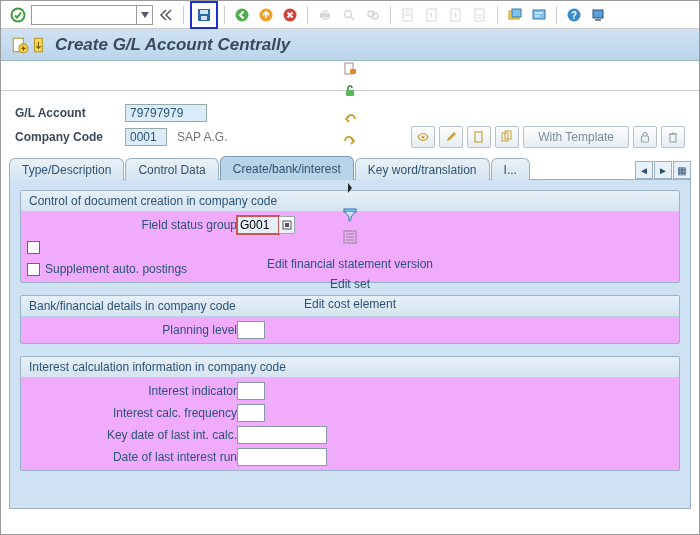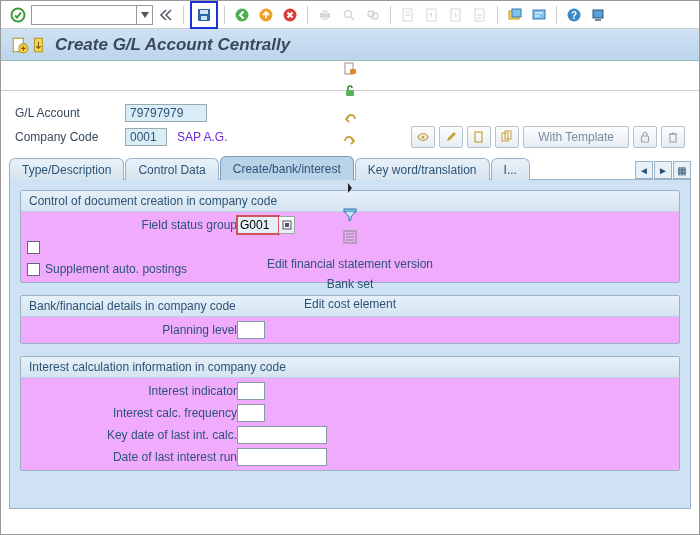--- a/index.html
+++ b/index.html
@@ -19,21 +19,21 @@
   .title-icons { display:flex; gap:2px;}
   .title-text { font-size: 17px; font-weight: bold; font-style: italic; color: #3a4a5a; }
   
   .app-toolbar { height: 30px; border-bottom: 1px solid #ccc; display: flex; align-items: center; gap: 6px; padding: 0 10px; flex-direction: column; }
   .app-tb-btn { width: 22px; height: 22px; display:flex; align-items:center; justify-content:center; cursor:pointer;}
   .app-tb-text { color: #2c5376; cursor: pointer; padding: 0 6px; }
   .little-sep { width:1px; height:18px; background:#ccc; margin:0 2px;}
   
   .header-area { padding: 10px 14px 6px; }
   .hrow { display: flex; align-items: center; height: 24px; }
-  .hlabel { width: 110px; color: #3a4a5a; }
+  .hlabel { width: 110px; color: #3a4a5a; font-weight: bold; }
   .hinput { border: 1px solid #9aa; background: #d9ecf7; color: #2c5376; height: 18px; padding: 0 4px; font-size: 12px; }
   .btn-cluster { margin-left: auto; display: flex; gap: 4px; align-items: center; }
   .sq-btn { width: 24px; height: 22px; border: 1px solid #b6c3ce; border-radius: 2px; background: linear-gradient(#fdfdfd,#e6edf3); display:flex; align-items:center; justify-content:center; cursor:pointer;}
   .wt-btn { height: 22px; border: 1px solid #b6c3ce; border-radius: 2px; background: linear-gradient(#fdfdfd,#e6edf3); padding: 0 14px; color: #7a8ca0; font-size: 12px; cursor:pointer; }
   
   .tab-area { padding: 0 8px; }
   .tab-strip { display: flex; align-items: flex-end; gap: 1px; position: relative; }
   .tab { height: 22px; padding: 0 12px; border: 1px solid #9bb2c6; border-bottom: none; border-radius: 6px 6px 0 0; background: linear-gradient(#e9f1f8,#d5e4f0); color: #2c5376; font-size: 12px; display:flex; align-items:center; cursor:pointer; position:relative; top:1px;}
   .tab.active { background: #b9d3e8; height: 24px; font-weight: normal; border-color:#7a9ab5;}
   .tab-nav { margin-left: auto; display:flex; gap:1px;}
@@ -239,33 +239,33 @@
         </svg>
       </div>
     <div class="app-tb-btn">
         <svg width="16" height="16" viewBox="0 0 16 16">
           <rect x="2" y="2" width="12" height="12" fill="none" stroke="#888"></rect>
           <path d="M4 5h8M4 8h8M4 11h8" stroke="#888"></path>
         </svg>
       </div>
     <div class="little-sep"></div>
     <span class="app-tb-text">Edit financial statement version</span>
-    <span class="app-tb-text">Bank set</span>
+    <span class="app-tb-text">Edit set</span>
     <span class="app-tb-text">Edit cost element</span>
   </div>
 
   <div class="header-area">
     <div class="hrow">
       <div class="hlabel">G/L Account</div>
       <input class="hinput" style="width: 82px;" value="79797979">
     </div>
     <div class="hrow">
       <div class="hlabel">Company Code</div>
       <input class="hinput" style="width: 42px;" value="0001">
-      <span style="margin-left:10px; color:#6d28d9;">SAP A.G.</span>
+      <span style="margin-left:10px; color:#737373;">SAP A.G.</span>
       <div class="btn-cluster">
         <div class="sq-btn">
             <svg width="14" height="14" viewBox="0 0 14 14">
               <path d="M2 7s2-3.5 5-3.5S12 7 12 7s-2 3.5-5 3.5S2 7 2 7z" fill="none" stroke="#c8a23a" stroke-width="1.2"></path>
               <circle cx="7" cy="7" r="1.5" fill="#c8a23a"></circle>
             </svg>
           </div>
         <div class="sq-btn">
             <svg width="14" height="14" viewBox="0 0 14 14">
               <path d="M3 11l1-3 6-6 2 2-6 6-3 1z" fill="#c8a23a"></path>

